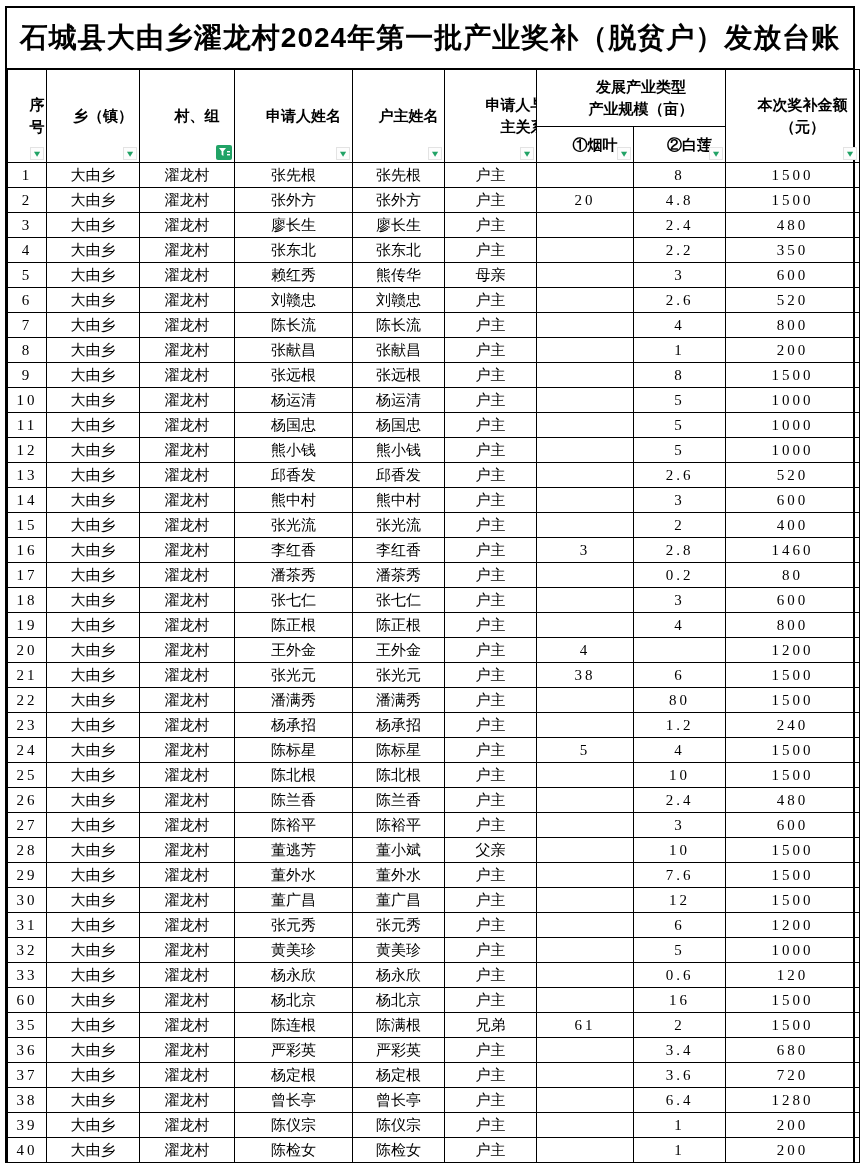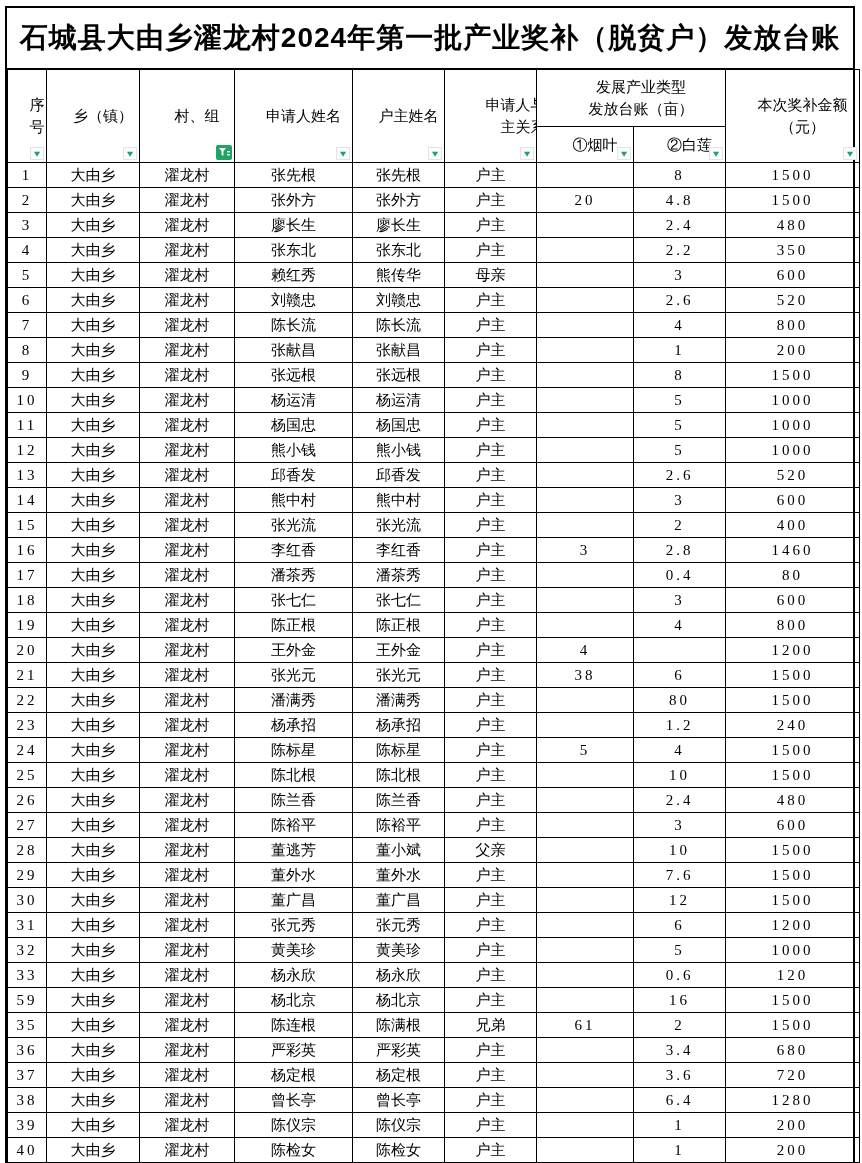--- a/index.html
+++ b/index.html
@@ -31,21 +31,21 @@
   }
   .ledger th, .ledger td {
     border: 1px solid #000;
     text-align: center;
     vertical-align: middle;
     padding: 0;
     overflow: hidden;
   }
   .ledger thead th {
     font-family: "Liberation Sans", sans-serif;
-    font-weight: normal;
+    font-weight: bold;
     font-size: 15px;
     position: relative;
     line-height: 1.45;
     padding-left: 20px;
   }
   .ledger thead tr.h1 th { height: 56px; }
   .ledger thead tr.h2 th { height: 35px; margin-left: 8px; }
   .ledger thead th.spanning { height: 92px; }
   .hwrap { display: inline-block; white-space: normal; width: 84px; margin-left: 16px; }
   .ledger tbody td {
@@ -144,21 +144,21 @@
             </span>
         </th>
         <th rowspan="2" class="spanning">
           <span class="hwrap">申请人与户主关系</span>
           <span class="fbtn">
               <span class="arrow" style="color:#21a366">▼</span>
             </span>
         </th>
         <th colspan="2">
           <div class="group-line">发展产业类型</div>
-          <div class="group-line">发放台账（亩）</div>
+          <div class="group-line">产业规模（亩）</div>
         </th>
         <th rowspan="2" class="spanning">
           <span>本次奖补金额（元）</span>
           <span class="fbtn">
               <span class="arrow" style="color:#21a366">▼</span>
             </span>
         </th>
       </tr>
       <tr class="h2">
         <th>
@@ -353,21 +353,21 @@
           <td class="num">1460</td>
         </tr>
         <tr>
           <td class="num">17</td>
           <td>大由乡</td>
           <td>濯龙村</td>
           <td>潘茶秀</td>
           <td>潘茶秀</td>
           <td>户主</td>
           <td class="num"></td>
-          <td class="num">0.4</td>
+          <td class="num">0.2</td>
           <td class="num">80</td>
         </tr>
         <tr>
           <td class="num">18</td>
           <td>大由乡</td>
           <td>濯龙村</td>
           <td>张七仁</td>
           <td>张七仁</td>
           <td>户主</td>
           <td class="num"></td>
@@ -533,21 +533,21 @@
           <td>大由乡</td>
           <td>濯龙村</td>
           <td>杨永欣</td>
           <td>杨永欣</td>
           <td>户主</td>
           <td class="num"></td>
           <td class="num">0.6</td>
           <td class="num">120</td>
         </tr>
         <tr>
-          <td class="num">59</td>
+          <td class="num">60</td>
           <td>大由乡</td>
           <td>濯龙村</td>
           <td>杨北京</td>
           <td>杨北京</td>
           <td>户主</td>
           <td class="num"></td>
           <td class="num">16</td>
           <td class="num">1500</td>
         </tr>
         <tr>

